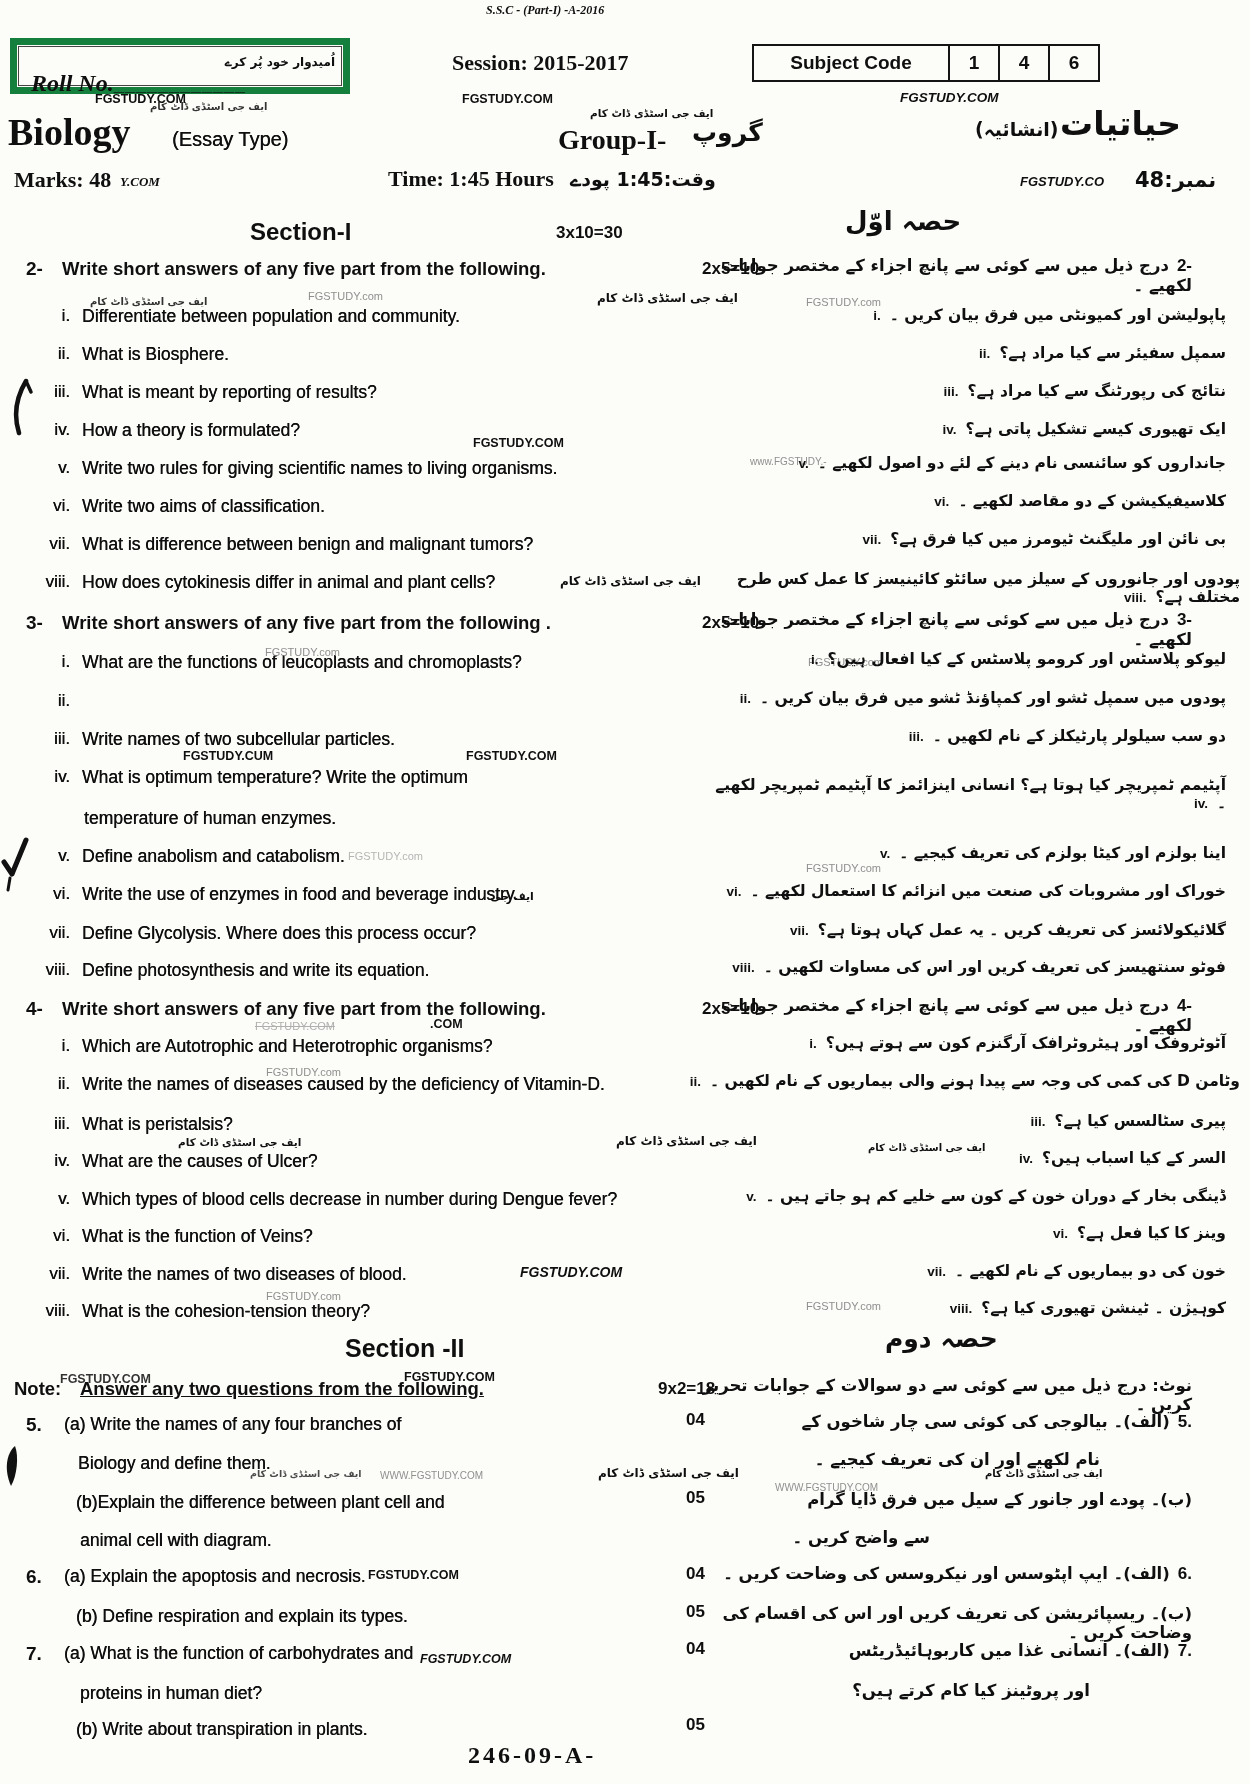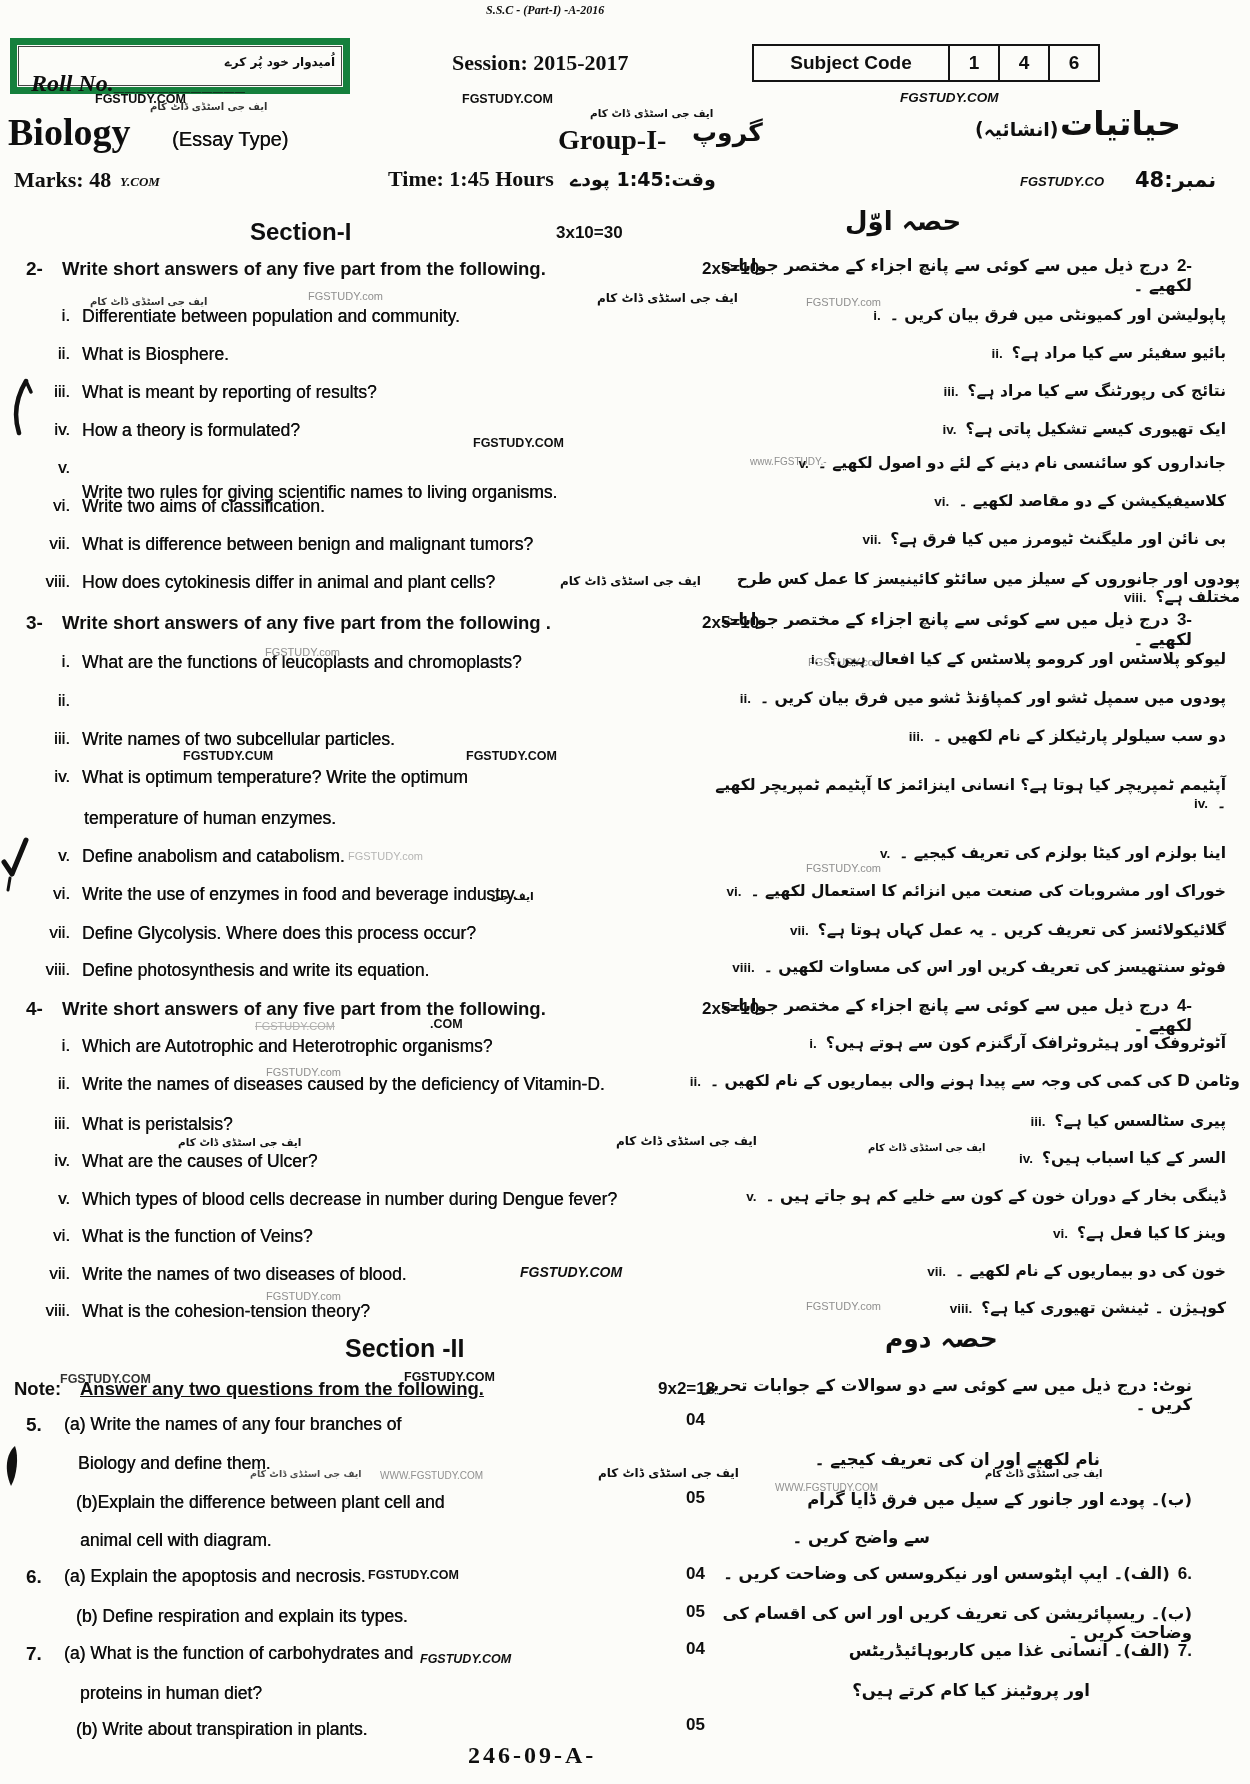--- a/index.html
+++ b/index.html
@@ -87,34 +87,34 @@
   <span class="a wmu" style="left:597px;top:291px">ایف جی اسٹڈی ڈاٹ کام</span>
   <span class="a wmg" style="left:806px;top:296px">FGSTUDY.com</span>
   <span class="a wmu" style="left:90px;top:296px;font-size:10px;opacity:.85">ایف جی اسٹڈی ڈاٹ کام</span>
 
   <span class="a rn" style="top:306px">i.</span>
   <span class="a en-item" style="top:306px">Differentiate between population and community.</span>
   <span class="a u url ur-i" style="top:306px"><bdi>پاپولیشن اور کمیونٹی میں فرق بیان کریں ۔</bdi><bdi class="un">i.</bdi></span>
 
   <span class="a rn" style="top:344px">ii.</span>
   <span class="a en-item" style="top:344px">What is Biosphere.</span>
-  <span class="a u url ur-i" style="top:344px"><bdi>بائیو سفیئر سے کیا مراد ہے؟</bdi><bdi class="un">ii.</bdi></span>
+  <span class="a u url ur-i" style="top:344px"><bdi>سمپل سفیئر سے کیا مراد ہے؟</bdi><bdi class="un">ii.</bdi></span>
 
   <span class="a rn" style="top:382px">iii.</span>
   <span class="a en-item" style="top:382px">What is meant by reporting of results?</span>
   <span class="a u url ur-i" style="top:382px"><bdi>نتائج کی رپورٹنگ سے کیا مراد ہے؟</bdi><bdi class="un">iii.</bdi></span>
 
   <span class="a rn" style="top:420px">iv.</span>
   <span class="a en-item" style="top:420px">How a theory is formulated?</span>
   <span class="a u url ur-i" style="top:420px"><bdi>ایک تھیوری کیسے تشکیل پاتی ہے؟</bdi><bdi class="un">iv.</bdi></span>
   <span class="a wmb" style="left:473px;top:436px">FGSTUDY.COM</span>
   <span class="a wmg" style="left:750px;top:456px;font-size:10px">www.FGSTUDY.-</span>
 
   <span class="a rn" style="top:458px">v.</span>
-  <span class="a en-item" style="top:482px">Write two rules for giving scientific names to living organisms.</span>
+  <span class="a en-item" style="top:458px">Write two rules for giving scientific names to living organisms.</span>
   <span class="a u url ur-i" style="top:454px"><bdi>جانداروں کو سائنسی نام دینے کے لئے دو اصول لکھیے ۔</bdi><bdi class="un">v.</bdi></span>
 
   <span class="a rn" style="top:496px">vi.</span>
   <span class="a en-item" style="top:496px">Write two aims of classification.</span>
   <span class="a u url ur-i" style="top:492px"><bdi>کلاسیفیکیشن کے دو مقاصد لکھیے ۔</bdi><bdi class="un">vi.</bdi></span>
 
   <span class="a rn" style="top:534px">vii.</span>
   <span class="a en-item" style="top:534px">What is difference between benign and malignant tumors?</span>
   <span class="a u url ur-i" style="top:530px"><bdi>بی نائن اور ملیگنٹ ٹیومرز میں کیا فرق ہے؟</bdi><bdi class="un">vii.</bdi></span>
 
@@ -219,20 +219,21 @@
   <span class="a wmb" style="left:60px;top:1372px;opacity:.85">FGSTUDY.COM</span>
   <span class="a wmb" style="left:404px;top:1370px">FGSTUDY.COM</span>
   <span class="a b" style="left:14px;top:1378px;font-size:18.5px">Note:</span>
   <span class="a b underl" style="left:80px;top:1378px;font-size:18.5px;white-space:nowrap">Answer any two questions from the following.</span>
   <span class="a mk" style="left:658px;top:1379px">9x2=18</span>
   <span class="a u url ur-h" style="top:1376px"><bdi>نوٹ: درج ذیل میں سے کوئی سے دو سوالات کے جوابات تحریر کریں ۔</bdi></span>
 
   <span class="a qnum" style="top:1414px">5.</span>
   <span class="a en-item" style="left:64px;top:1414px">(a) Write the names of any four branches of</span>
   <span class="a mk" style="left:686px;top:1410px">04</span>
+  <span class="a u url ur-h" style="top:1412px"><bdi class="hn">5.</bdi><bdi>(الف)۔ بیالوجی کی کوئی سی چار شاخوں کے</bdi></span>
 
   <span class="a en-item" style="left:78px;top:1453px">Biology and define them.</span>
   <span class="a u url ur-h" style="top:1450px;right:150px"><bdi>نام لکھیے اور ان کی تعریف کیجیے ۔</bdi></span>
   <span class="a wmu" style="left:250px;top:1468px;font-size:9.5px;opacity:.75">ایف جی اسٹڈی ڈاٹ کام</span>
   <span class="a wmg" style="left:380px;top:1470px;font-size:10px">WWW.FGSTUDY.COM</span>
   <span class="a wmu" style="left:598px;top:1466px">ایف جی اسٹڈی ڈاٹ کام</span>
   <span class="a wmu" style="left:985px;top:1468px;font-size:10px">ایف جی اسٹڈی ڈاٹ کام</span>
 
   <span class="a en-item" style="left:76px;top:1492px">(b)Explain the difference between plant cell and</span>
   <span class="a mk" style="left:686px;top:1488px">05</span>

